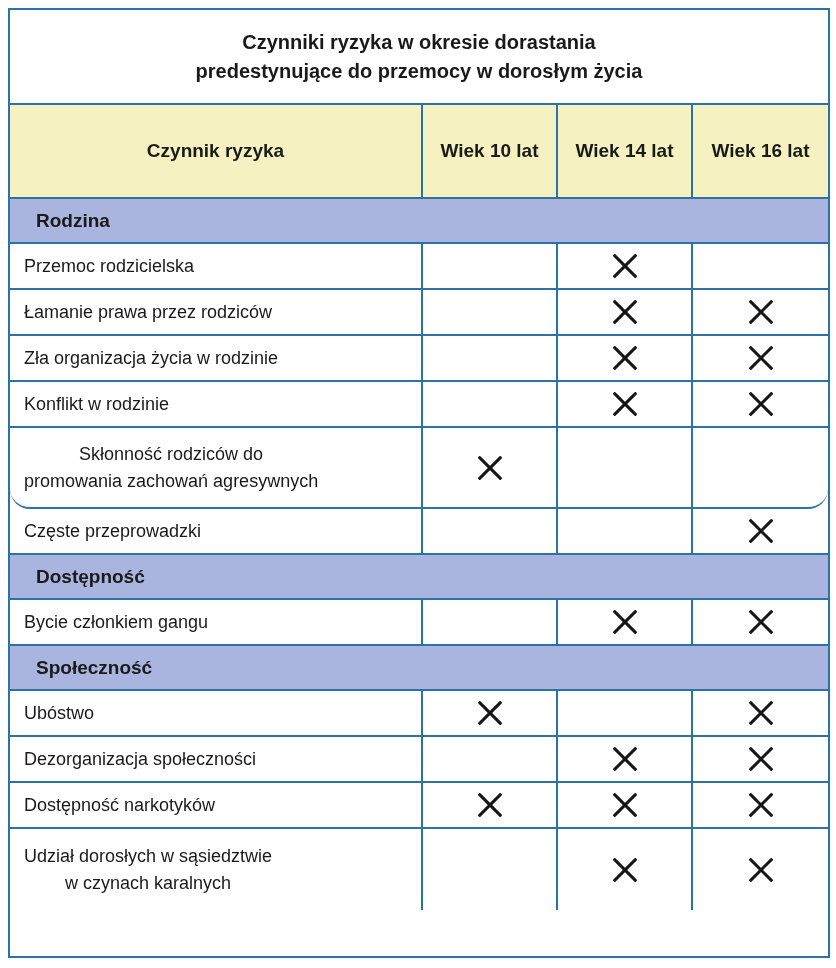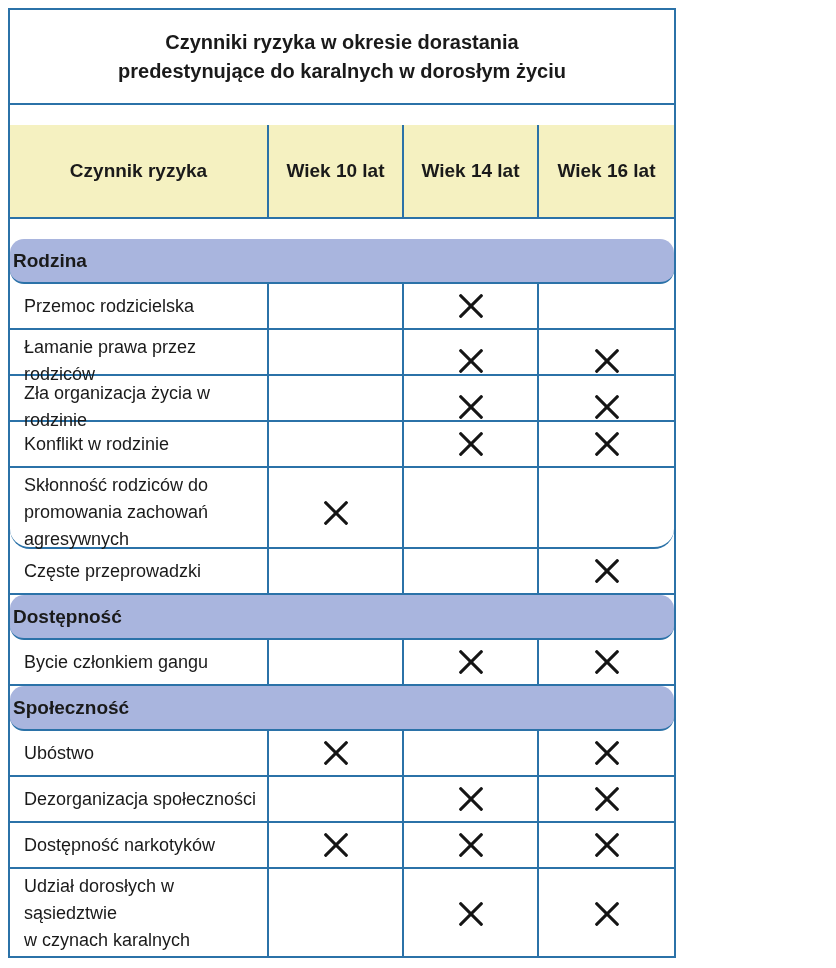--- a/index.html
+++ b/index.html
@@ -10,41 +10,41 @@
     --text:#1a1a1a;
   }
   *{box-sizing:border-box;margin:0;padding:0;}
   html,body{background:#ffffff;}
   body{
     width:836px;height:968px;position:relative;
     font-family:"Liberation Sans","DejaVu Sans",sans-serif;
     color:var(--text);
   }
   .table{
-    position:absolute;left:8px;top:8px;width:668px;height:950px;
+    position:absolute;left:8px;top:8px;width:822px;height:950px;
     border:2px solid var(--line);background:#ffffff;
-    display:flex;flex-direction:column;gap:20px;
+    display:flex;flex-direction:column;
   }
   .title-cell{
     height:95px;border-bottom:2px solid var(--line);
     display:flex;flex-direction:column;justify-content:center;align-items:center;
     font-weight:bold;font-size:20px;line-height:1.45;text-align:center;
   }
   .grid-row{display:grid;grid-template-columns:1fr 135px 135px 135px;}
   .header-row{
     height:94px;background:var(--header-bg);border-bottom:2px solid var(--line);
     font-weight:bold;font-size:19px;
   }
   .header-row .cell{display:flex;align-items:center;justify-content:center;text-align:center;}
-  .cell{min-width:0;}
+  .cell{min-width:0;text-align:center;}
   .sep{border-right:2px solid var(--line);}
   .section{
     height:45px;background:var(--section-bg);border-bottom:2px solid var(--line);
-    display:flex;align-items:center;padding-left:3px;
-    font-weight:bold;font-size:19px;border-radius:14px;
+    display:flex;align-items:center;padding-left:26px;
+    font-weight:bold;font-size:19px;
   }
   .row{height:46px;border-bottom:2px solid var(--line);font-size:18px;}
   .row.tall{height:81px;border-radius:20px;}
   .row:last-child{border-bottom:none;}
   .row .label{
     display:flex;align-items:center;padding:4px 10px 4px 14px;
     white-space:pre-line;line-height:1.5;
   }
   .row .mark{display:flex;align-items:center;justify-content:center;}
   .xmark{position:relative;width:28px;height:28px;display:inline-block;}
@@ -54,21 +54,21 @@
   }
   .xmark::before{transform:translate(-50%,-50%) rotate(45deg);}
   .xmark::after{transform:translate(-50%,-50%) rotate(-45deg);}
 </style>
 </head>
 <body>
 
 <div class="table">
   <div class="title-cell">
     <div>Czynniki ryzyka w okresie dorastania</div>
-    <div>predestynujące do karalnych w dorosłym życiu</div>
+    <div>predestynujące do przemocy w dorosłym życia</div>
   </div>
 
   <div class="grid-row header-row">
     <div class="cell sep">Czynnik ryzyka</div>
     <div class="cell sep">Wiek 10 lat</div>
     <div class="cell sep">Wiek 14 lat</div>
     <div class="cell">Wiek 16 lat</div>
   </div>
 
   <div id="rows">

